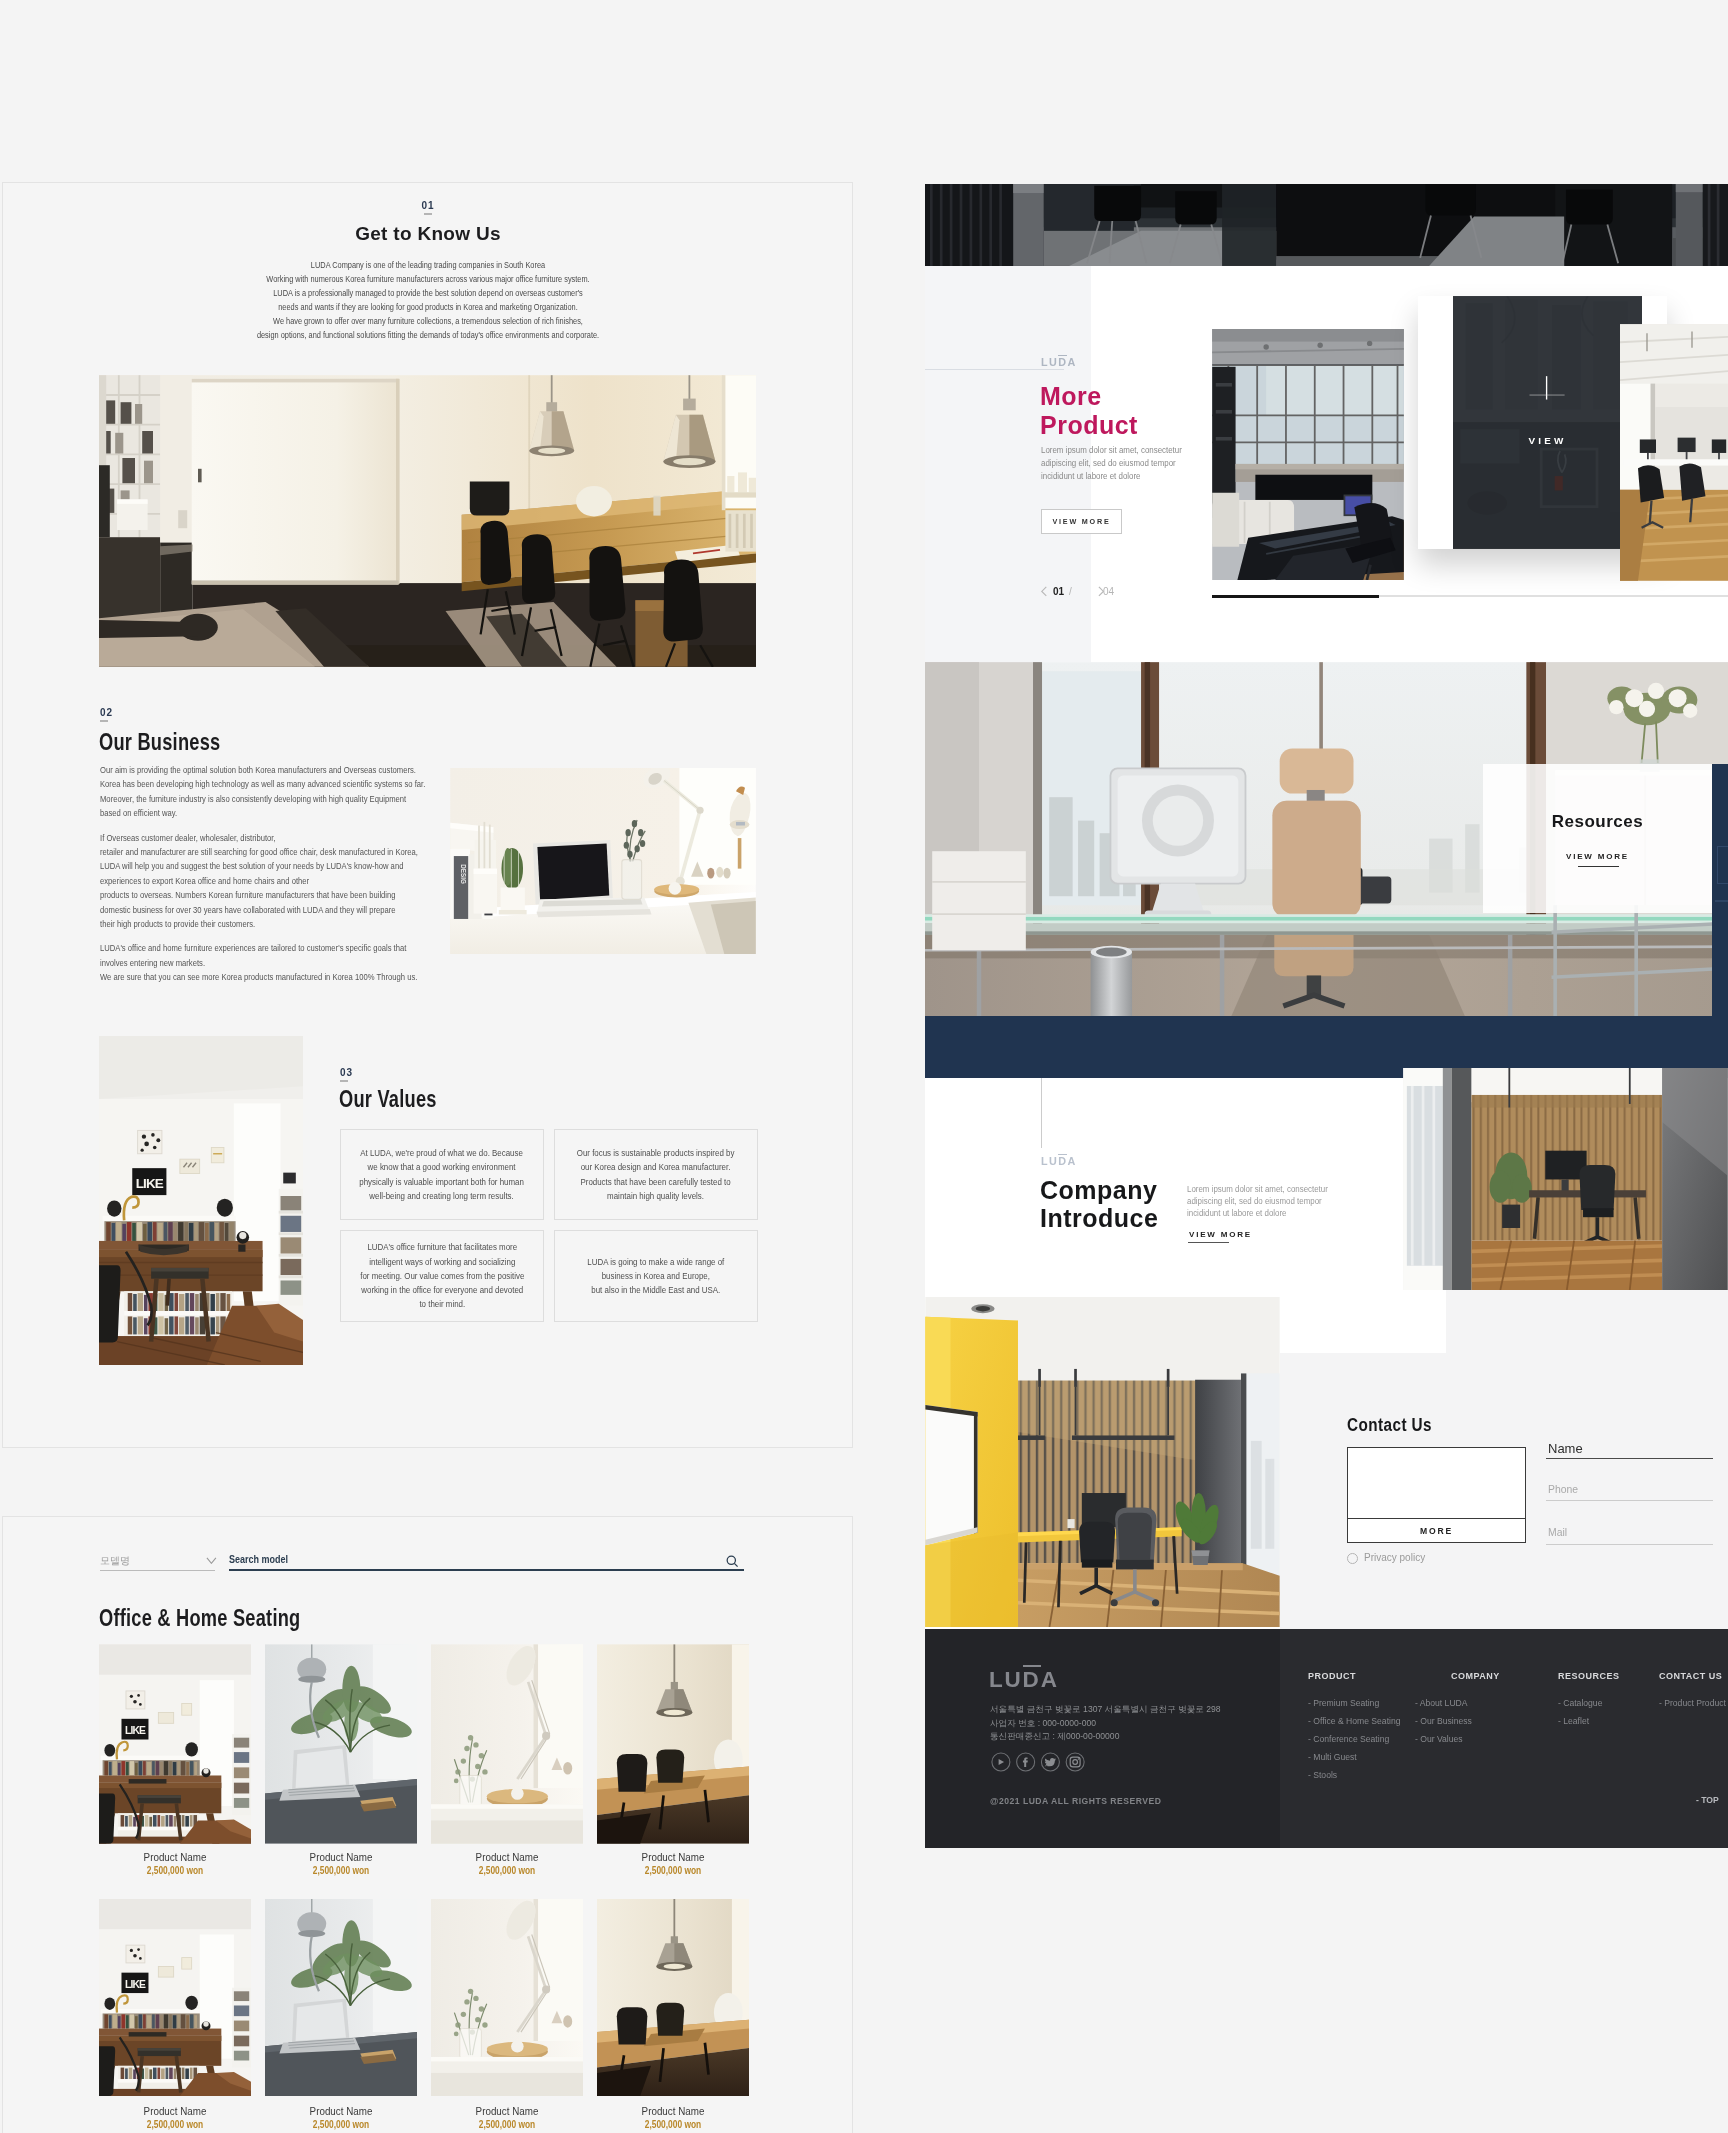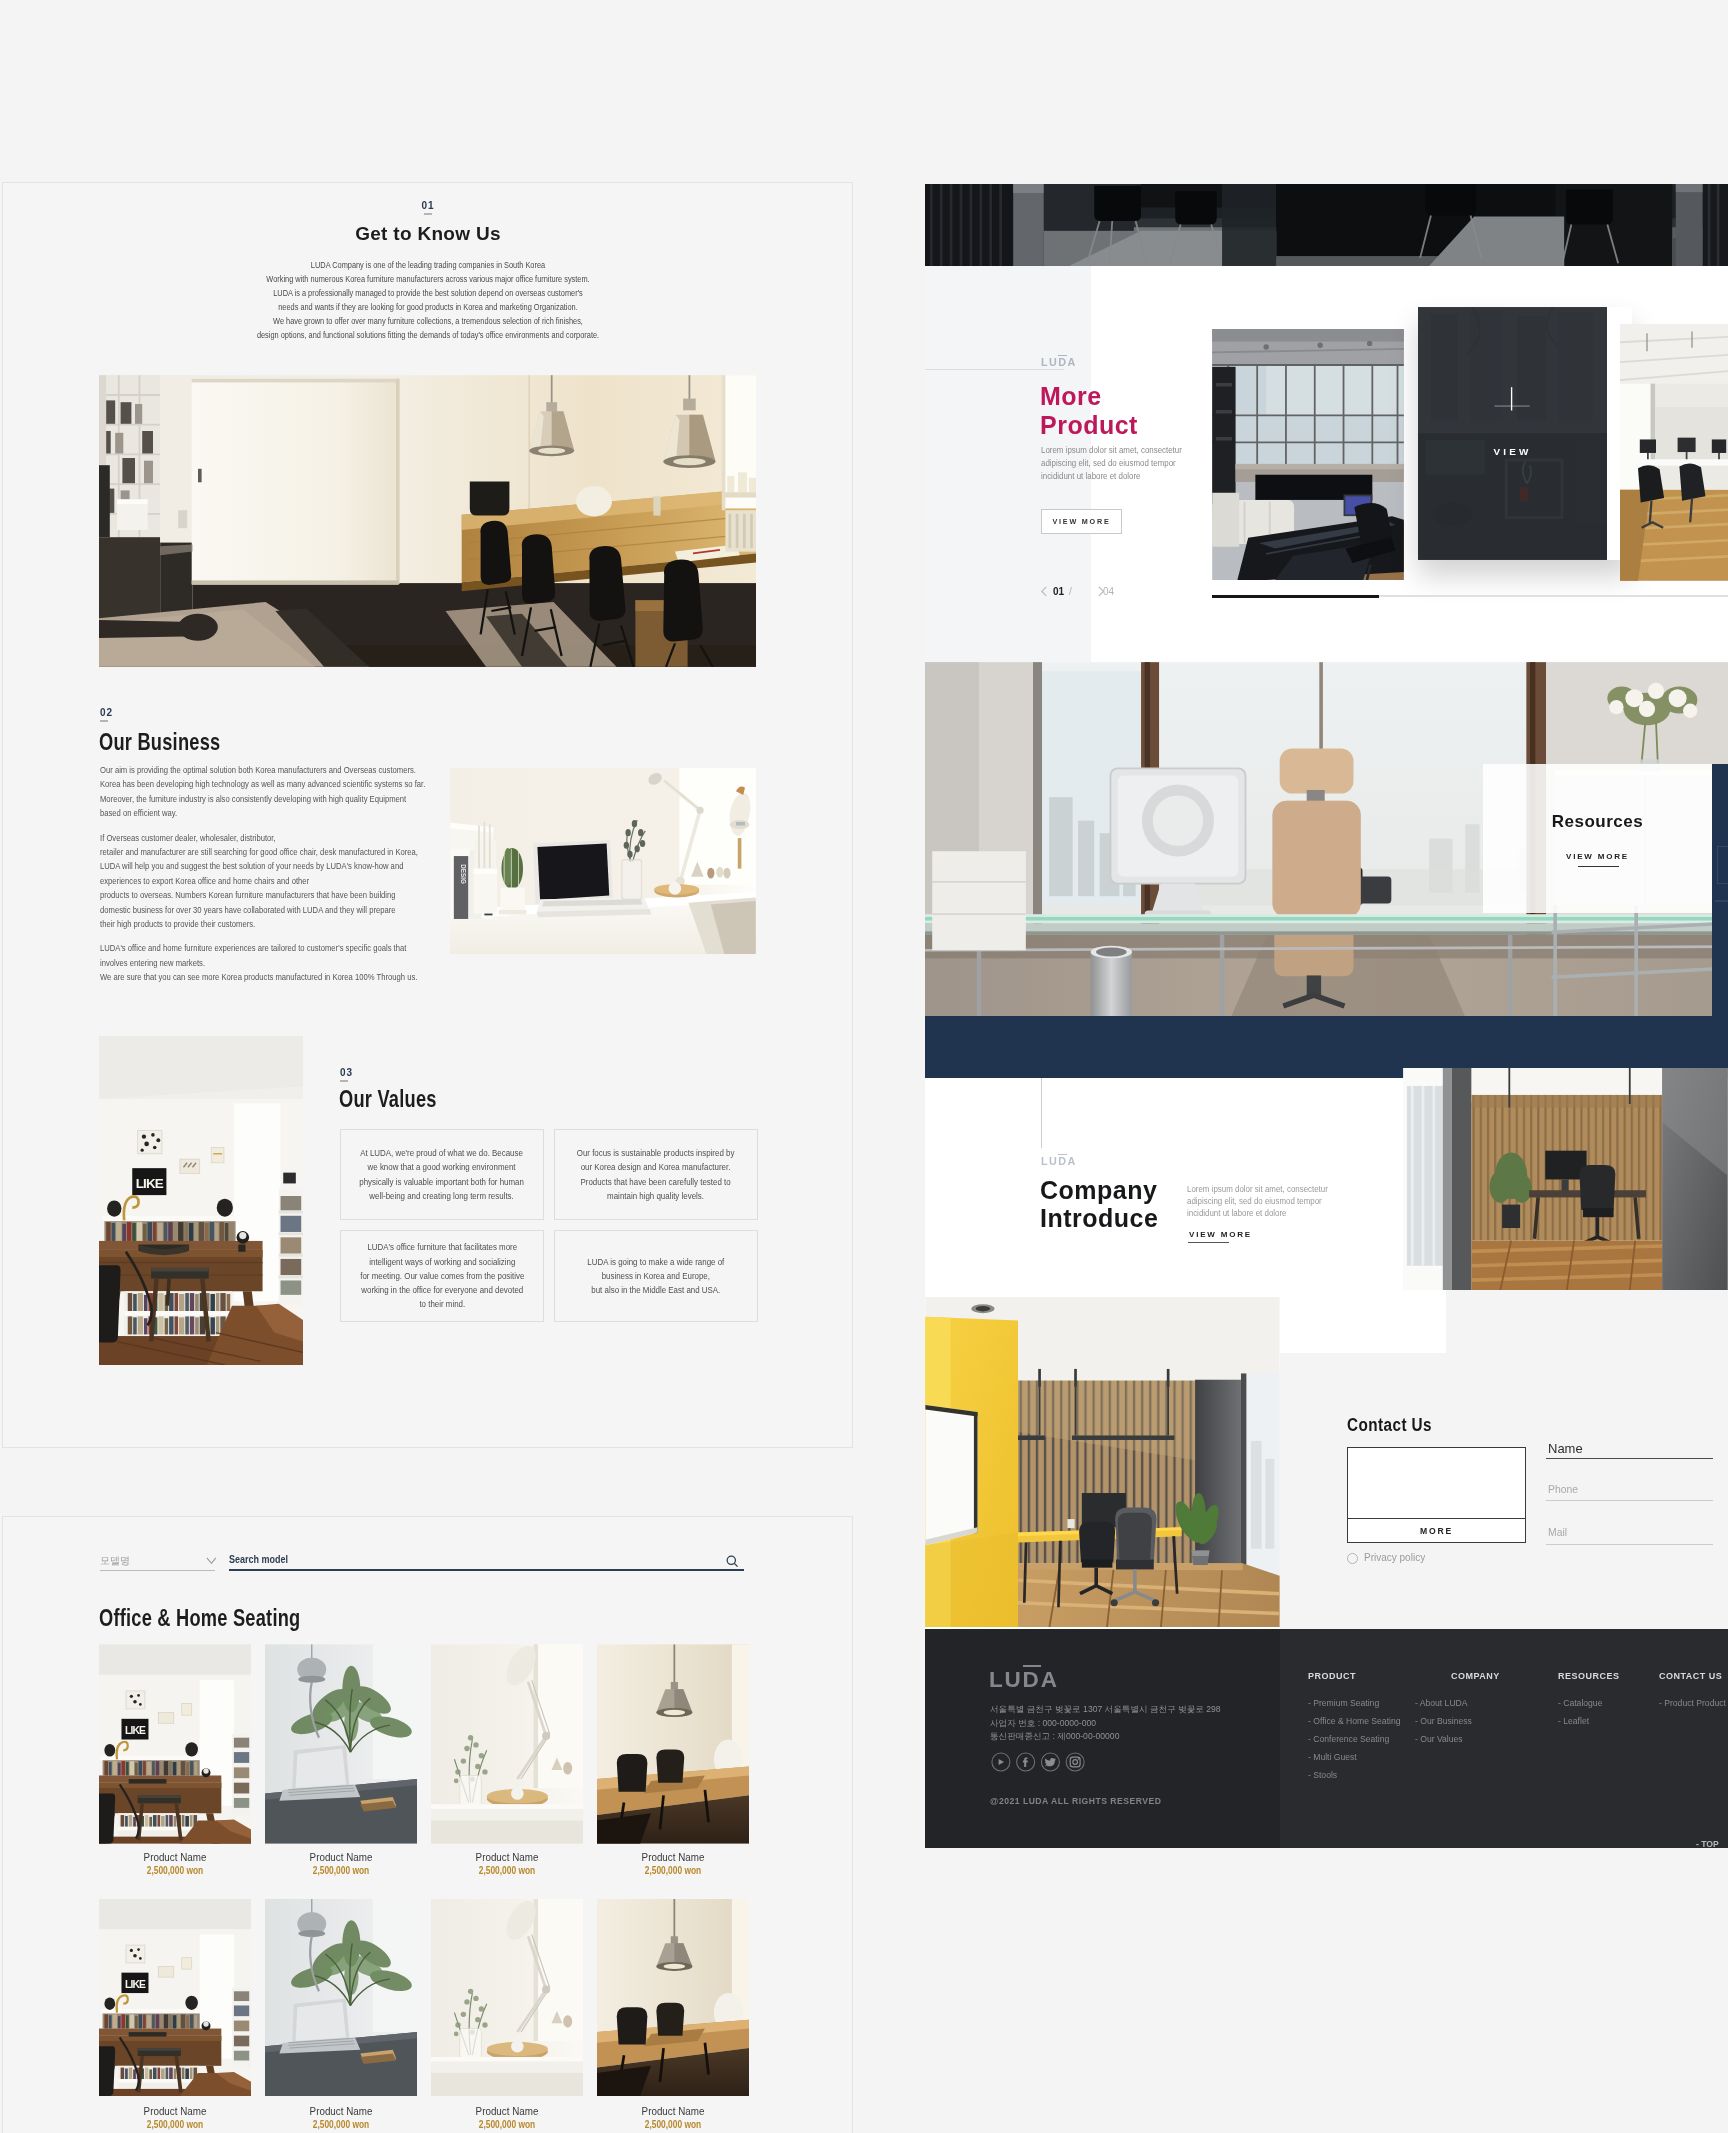--- a/index.html
+++ b/index.html
@@ -917,21 +917,21 @@
 
 <rect x="146" y="184" width="32" height="24" fill="#35383d"></rect>
 <rect x="148" y="186" width="28" height="20" fill="#474ea5"></rect>
 
 <path d="M158 198 q22 -10 36 2 l8 42 l-34 10 z" fill="#141519"></path>
 <path d="M148 244 l50 -12 l6 14 l-48 14 z" fill="#0e0f13"></path>
 <line x1="176" y1="262" x2="172" y2="279" stroke="#26282d" stroke-width="3"></line>
 </svg>
 </div>
 
-<div class="abs" style="left:1418px;top:307px;width:214px;height:253px;overflow:hidden;box-shadow:0 16px 27px rgba(0,0,0,0.18);">
+<div class="abs" style="left:1418px;top:296px;width:214px;height:253px;overflow:hidden;box-shadow:0 16px 27px rgba(0,0,0,0.18);padding-left:35px;">
 <svg width="189" height="253" viewBox="0 0 210 281">
 <rect width="210" height="281" fill="#2d3136"></rect>
 <g opacity="0.35">
 <rect x="0" y="0" width="210" height="140" fill="#3c4147"></rect>
 <rect x="14" y="8" width="30" height="118" fill="#33383d"></rect>
         <rect x="58" y="4" width="36" height="122" fill="#363b40"></rect>
         <rect x="110" y="10" width="32" height="116" fill="#33383d"></rect>
         <rect x="156" y="6" width="38" height="120" fill="#363b40"></rect>
 <path d="M60 0 q20 30 -6 52 M150 0 q-16 24 6 44" stroke="#2b2f33" stroke-width="2" fill="none" opacity="0.6"></path>
 <rect x="0" y="140" width="210" height="141" fill="#24282c"></rect>
@@ -1372,14 +1372,14 @@
 
 <div class="abs" style="left:1451px;top:1671px;font-size:9px;font-weight:bold;color:#d9dadc;letter-spacing:0.5px;">COMPANY</div>
 <div class="abs" style="left:1415px;top:1694px;font-size:8.6px;line-height:18px;color:#87898d;">- About LUDA<br>- Our Business<br>- Our Values</div>
 
 <div class="abs" style="left:1558px;top:1671px;font-size:9px;font-weight:bold;color:#d9dadc;letter-spacing:0.5px;">RESOURCES</div>
 <div class="abs" style="left:1558px;top:1694px;font-size:8.6px;line-height:18px;color:#87898d;">- Catalogue<br>- Leaflet</div>
 
 <div class="abs" style="left:1659px;top:1671px;font-size:9px;font-weight:bold;color:#d9dadc;letter-spacing:0.5px;">CONTACT US</div>
 <div class="abs" style="left:1659px;top:1694px;font-size:8.6px;line-height:18px;color:#87898d;">- Product Product</div>
 
-<div class="abs" style="left:1696px;top:1795px;font-size:8.6px;font-weight:bold;color:#b7b9bd;margin-top:44px;">- TOP</div>
+<div class="abs" style="left:1696px;top:1795px;font-size:8.6px;font-weight:bold;color:#b7b9bd;">- TOP</div>
 
 
 </body></html>

